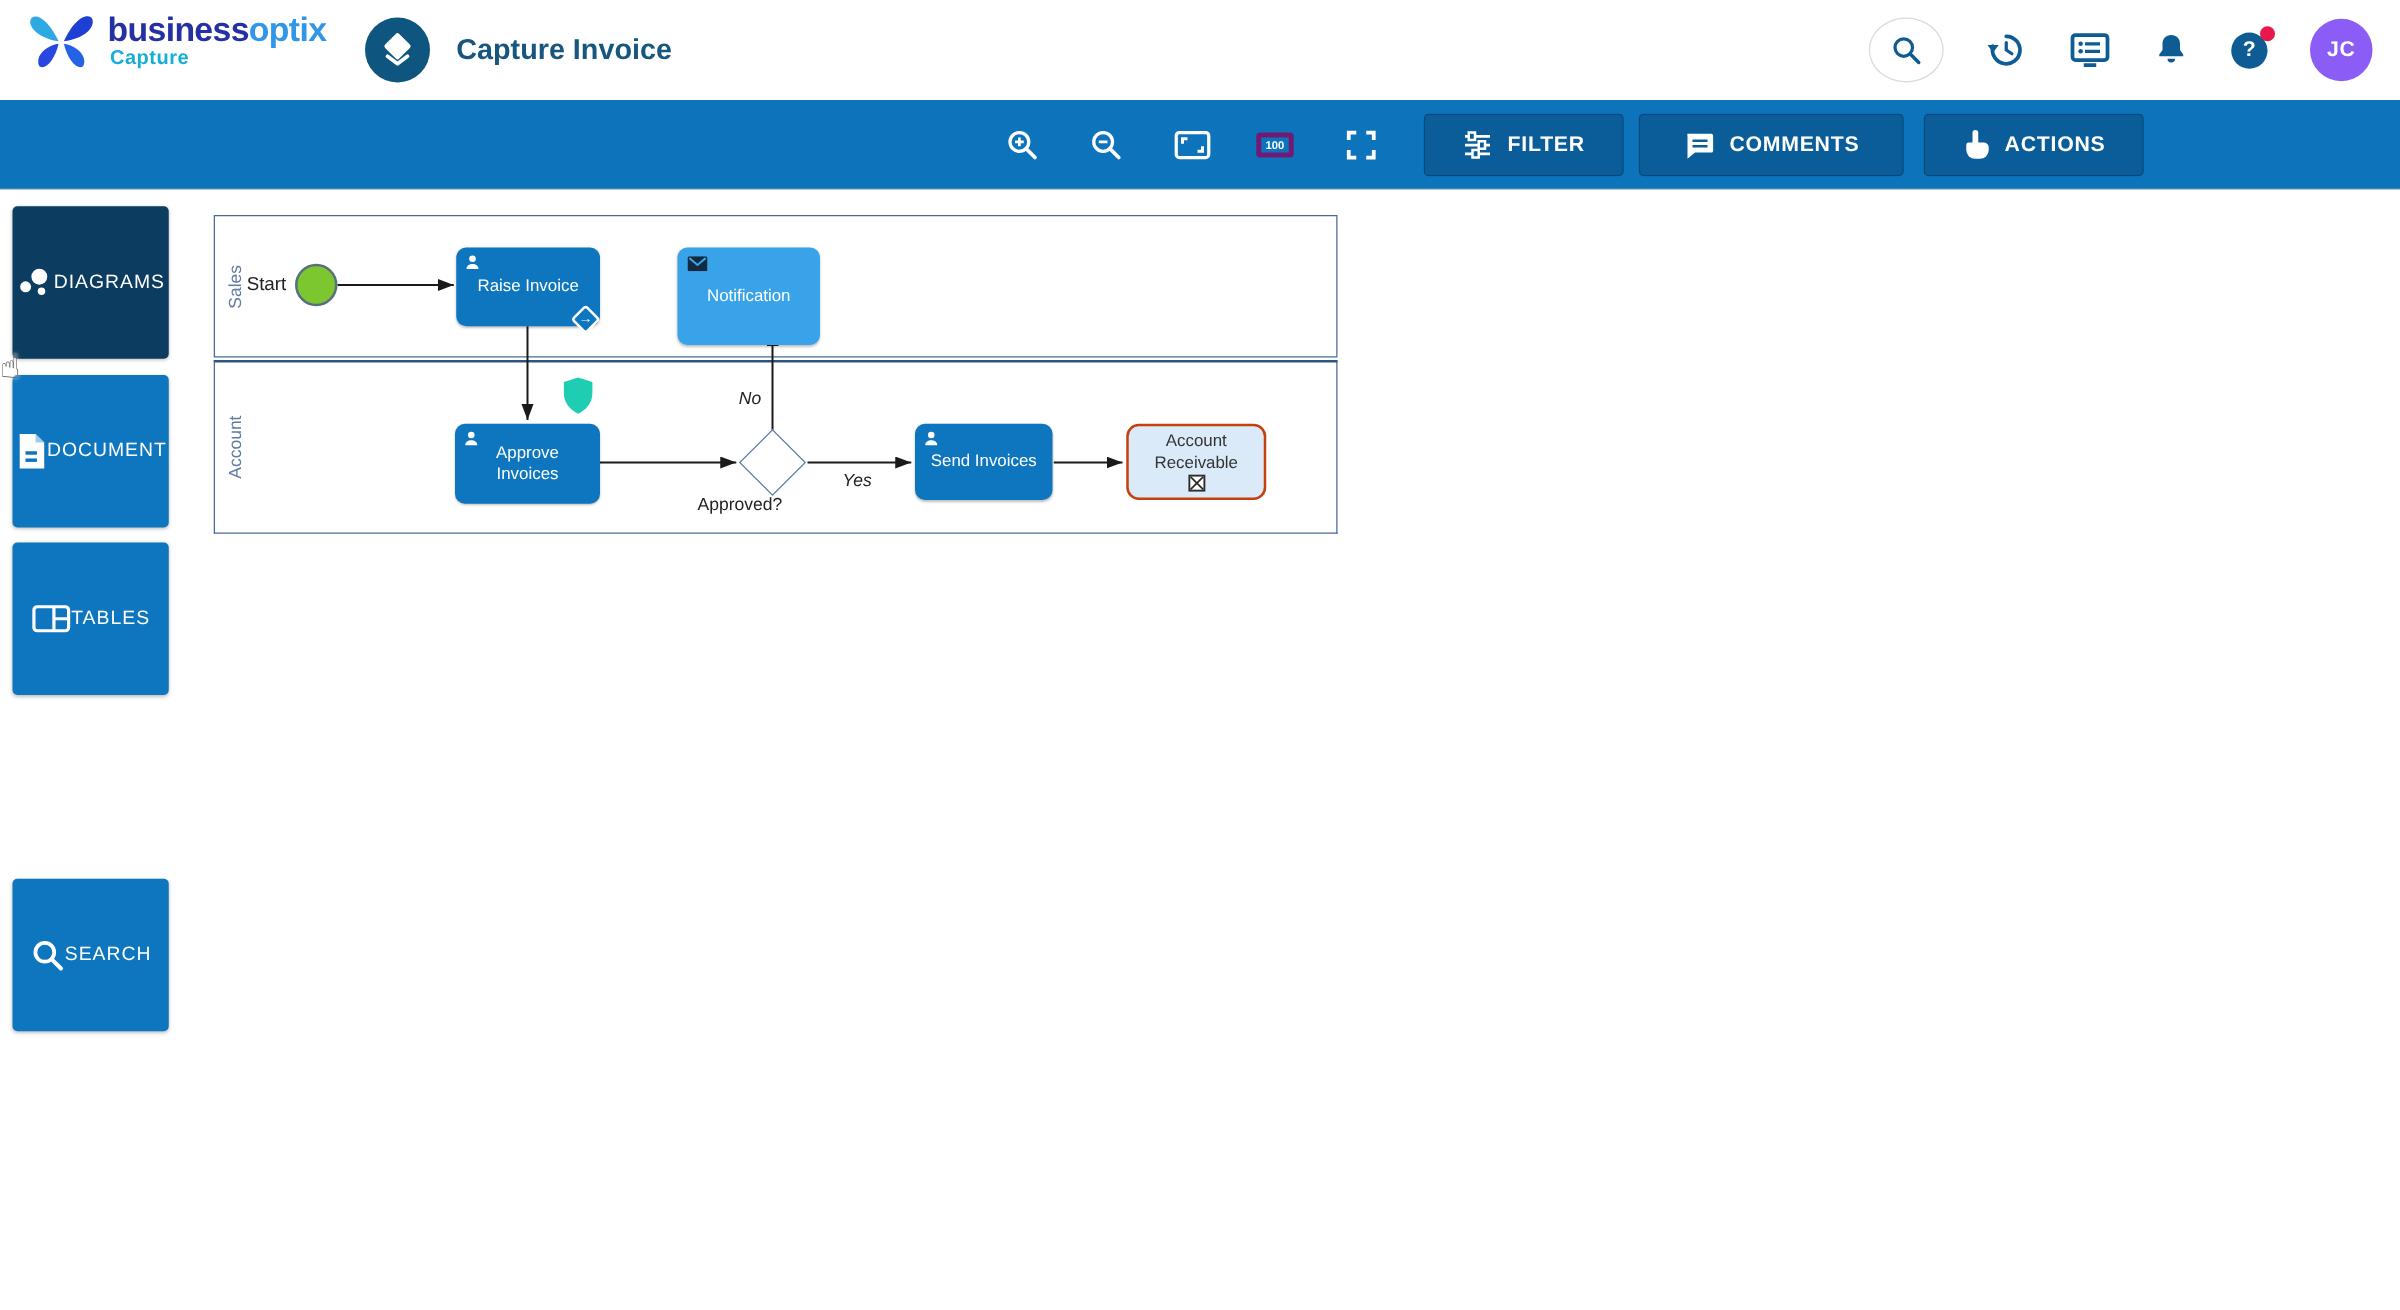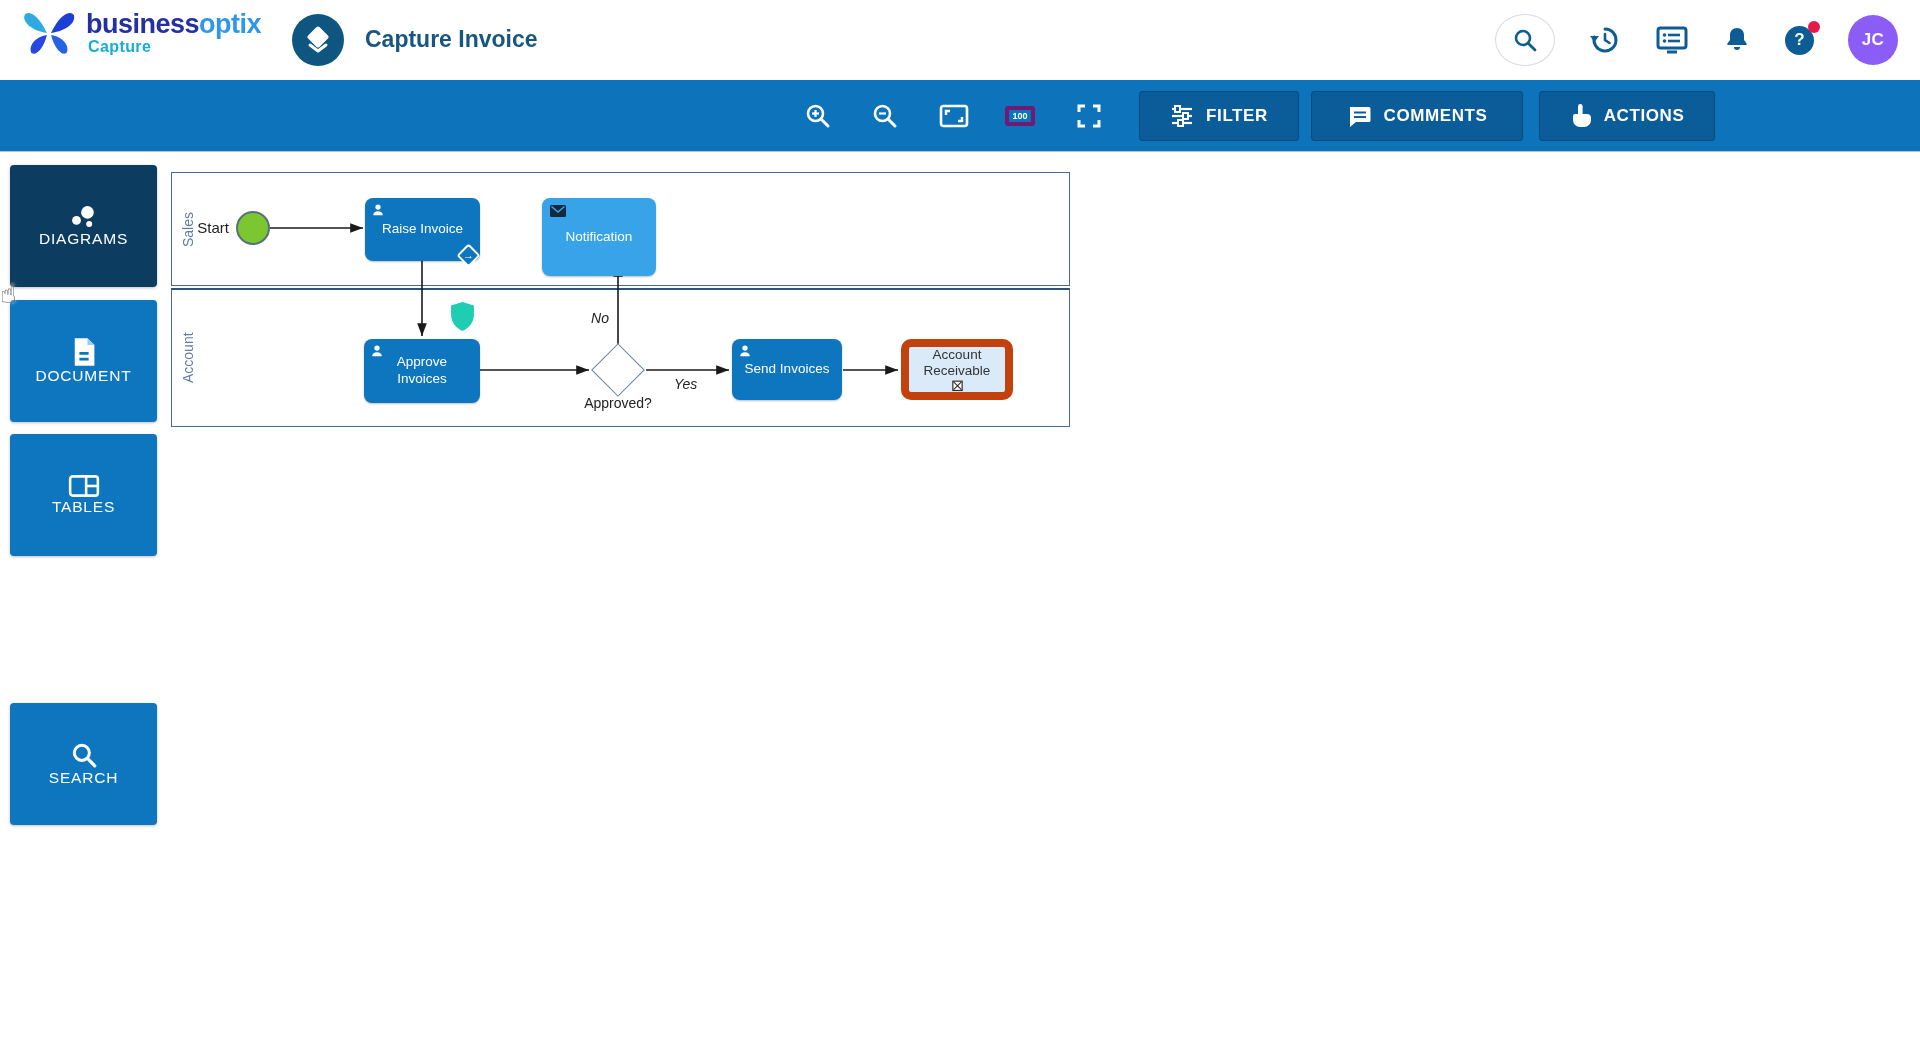--- a/index.html
+++ b/index.html
@@ -38,22 +38,22 @@
   .toolbar{position:absolute;left:0;top:80px;width:1920px;height:72px;background:var(--toolbar-blue);
     border-bottom:1px solid #b9c2cc;}
   .tb-icon{position:absolute;top:0;height:72px;width:40px;display:flex;align-items:center;justify-content:center;cursor:pointer;}
   .tb-btn{position:absolute;top:11px;height:50px;border-radius:4px;background:var(--button-blue);
     border:1px solid rgba(0,40,70,.35);display:flex;align-items:center;justify-content:center;gap:12px;
     color:#fff;font-size:17px;font-weight:600;letter-spacing:.6px;cursor:pointer;}
   .z100-box{width:30px;height:20px;border:4px solid #701a75;border-radius:3px;color:#fff;font-size:9px;
     font-weight:700;display:flex;align-items:center;justify-content:center;letter-spacing:0;}
 
   
-  .side-item{position:absolute;left:10px;width:147px;height:122px;border-radius:4px;background:var(--side-blue);
-    color:#fff;display:flex;flex-direction:column;align-items:center;justify-content:center;gap:0;
+  .side-item{position:absolute;left:10px;width:125px;height:122px;border-radius:4px;background:var(--side-blue);
+    color:#fff;display:flex;flex-direction:row;align-items:center;justify-content:center;gap:0;
     cursor:pointer;box-shadow:0 1px 3px rgba(0,0,0,.25);}
   .side-item.active{background:var(--navy-active);}
   .side-label{font-size:15.5px;font-weight:500;letter-spacing:.8px;}
   .cursor-ghost{position:absolute;left:0px;top:278px;font-size:27px;color:#555;
     font-family:"DejaVu Sans",sans-serif;text-shadow:0 0 2px #fff,0 0 4px #fff;}
 
   
   .diagram{position:absolute;left:171px;top:172px;width:900px;height:256px;}
   .lane{position:absolute;left:0;width:899px;border:1px solid var(--lane-border);background:#fff;}
   .lane.sales{top:0;height:114px;}
@@ -71,21 +71,21 @@
     border:2px solid #fff;transform:rotate(45deg);border-radius:3px;display:flex;align-items:center;justify-content:center;}
   .link-marker span{transform:rotate(-45deg);color:#fff;font-size:11px;font-weight:700;line-height:1;}
   .start-ev{position:absolute;left:65px;top:39px;width:34px;height:34px;border-radius:50%;
     background:var(--start-green);border:2px solid #56707f;cursor:pointer;}
   .start-lbl{position:absolute;left:14px;top:47px;width:44px;text-align:right;font-size:15px;color:#222;}
   .gateway{position:absolute;left:428px;top:179px;width:38px;height:38px;background:#fff;
     border:1.5px solid #5d7ca3;transform:rotate(45deg);cursor:pointer;}
   .edge-lbl{position:absolute;font-size:14px;color:#222;}
   .edge-lbl.it{font-style:italic;}
   .ar-task{position:absolute;left:730px;top:167px;width:112px;height:61px;border-radius:10px;
-    background:#daeaf8;border:8px solid #c2410c;color:#333;font-size:13.5px;line-height:1.2;
+    background:#daeaf8;border:2px solid #c2410c;color:#333;font-size:13.5px;line-height:1.2;
     display:flex;flex-direction:column;align-items:center;justify-content:center;text-align:center;
     cursor:pointer;gap:1px;}
   .shield{position:absolute;left:278px;top:128px;}
   svg{display:block;}
   .edges{position:absolute;left:0;top:0;pointer-events:none;}
 </style>
 </head>
 <body>
 
 <div class="app">
@@ -301,21 +301,21 @@
     <div class="task" style="left:193px;top:167px;width:116px;height:64px">
       <svg class="person" width="14" height="14" viewBox="0 0 16 16">
         <circle cx="8" cy="4.6" r="3" fill="#fff"></circle>
         <path d="M2.5,14 c0-3 2.5-4.6 5.5-4.6 s5.5,1.6 5.5,4.6 z" fill="#fff"></path>
       </svg>
       <span style="max-width:80px">Approve Invoices</span>
     </div>
 
     <div class="gateway"></div>
     <div class="edge-lbl it" style="left:416px;top:138px;width:26px;text-align:center">No</div>
-    <div class="edge-lbl" style="left:387px;top:223px;width:120px;text-align:center">Approved?</div>
+    <div class="edge-lbl" style="left:387px;top:223px;width:120px;">Approved?</div>
     <div class="edge-lbl it" style="left:503px;top:204px">Yes</div>
 
     <div class="task" style="left:561px;top:167px;width:110px;height:61px">
       <svg class="person" width="14" height="14" viewBox="0 0 16 16">
         <circle cx="8" cy="4.6" r="3" fill="#fff"></circle>
         <path d="M2.5,14 c0-3 2.5-4.6 5.5-4.6 s5.5,1.6 5.5,4.6 z" fill="#fff"></path>
       </svg>
       <span>Send Invoices</span>
     </div>
 

